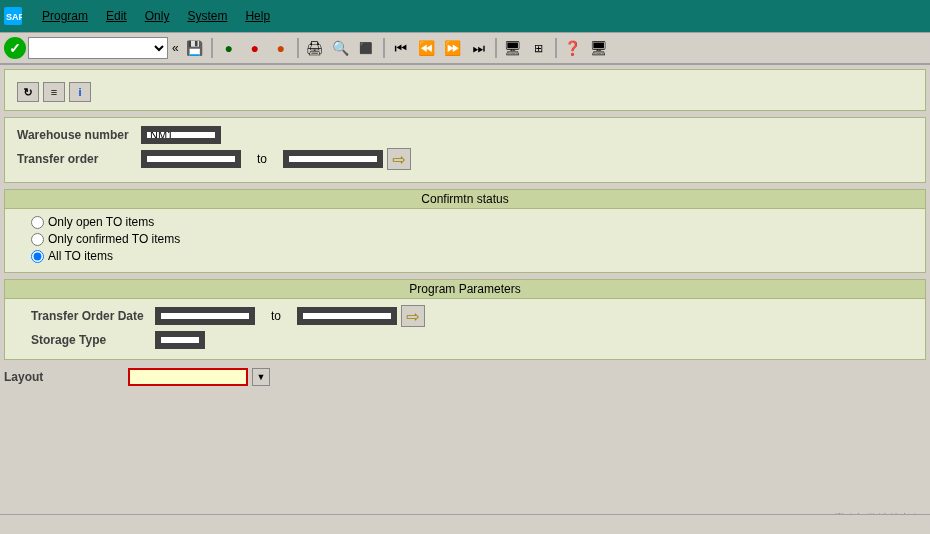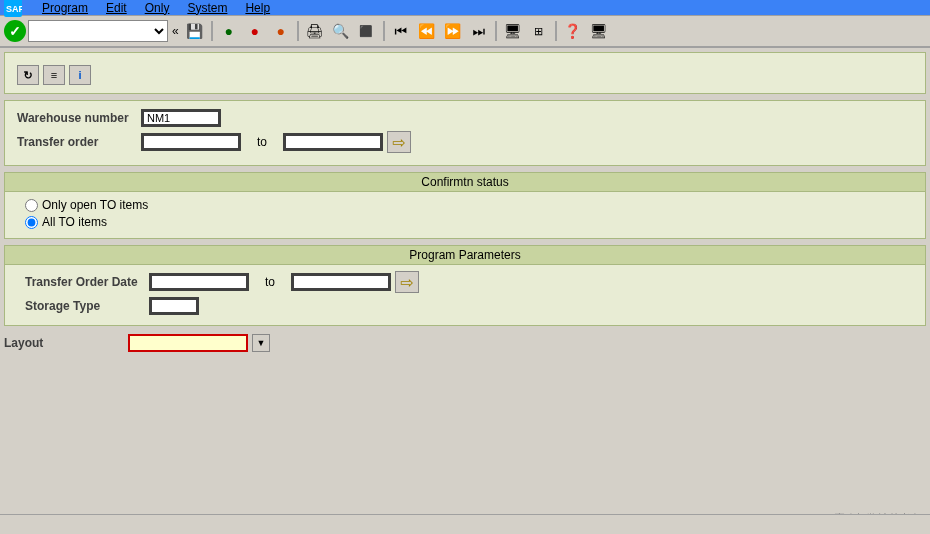--- a/index.html
+++ b/index.html
@@ -5,22 +5,22 @@
     * { box-sizing: border-box; margin: 0; padding: 0; }
     body {
       font-family: Arial, sans-serif;
       font-size: 12px;
       background: #d4d0c8;
       width: 930px;
       height: 534px;
       overflow: hidden;
     }
     .menu-bar {
-      background: #3b82f6;
-      height: 16px;
+      background: #0f766e;
+      height: 33px;
       display: flex;
       align-items: center;
       padding: 0 4px;
       gap: 10px;
       border-bottom: 1px solid #a0a0a0;
     }
     .menu-item {
       font-size: 12px;
       cursor: pointer;
       padding: 1px 4px;
@@ -117,21 +117,21 @@
       gap: 4px;
     }
     .form-label {
       width: 120px;
       font-size: 12px;
       color: #404040;
       font-weight: bold;
     }
     .form-input {
       height: 18px;
-      border: 3px solid #404040;
+      border: 6px solid #404040;
       background: white;
       font-size: 11px;
       padding: 1px 3px;
     }
     .form-input-sm { width: 80px; }
     .form-input-md { width: 100px; }
     .form-input-nm { width: 50px; }
     .to-label {
       font-size: 12px;
       margin: 0 12px;
@@ -157,21 +157,21 @@
     .section-title {
       background: #c8d4a0;
       border-bottom: 1px solid #a8b880;
       padding: 2px 8px;
       font-size: 12px;
       font-weight: normal;
       color: #000;
       text-align: center;
     }
     .section-content {
-      padding: 6px 20px;
+      padding: 6px 26px;
     }
 
     
     .radio-row {
       display: flex;
       align-items: center;
       margin-bottom: 3px;
       gap: 4px;
     }
     .radio-row input[type="radio"] {
@@ -357,20 +357,24 @@
         </div>
       </div>
     </div>
 
     <div class="section-box">
       <div class="section-title">Confirmtn status</div>
       <div class="section-content">
         <div class="radio-row">
           <input type="radio" name="confirmtn" id="r_open" style="">
           <label class="radio-label" for="r_open">Only open TO items</label>
+        </div>
+        <div class="radio-row">
+          <input type="radio" name="confirmtn" id="r_confirmed" style="">
+          <label class="radio-label" for="r_confirmed">Only confirmed TO items</label>
         </div>
         <div class="radio-row">
           <input type="radio" name="confirmtn" id="r_all" checked="" style="">
           <label class="radio-label" for="r_all">All TO items</label>
         </div>
       </div>
     </div>
 
     <div class="section-box">
       <div class="section-title">Program Parameters</div>

